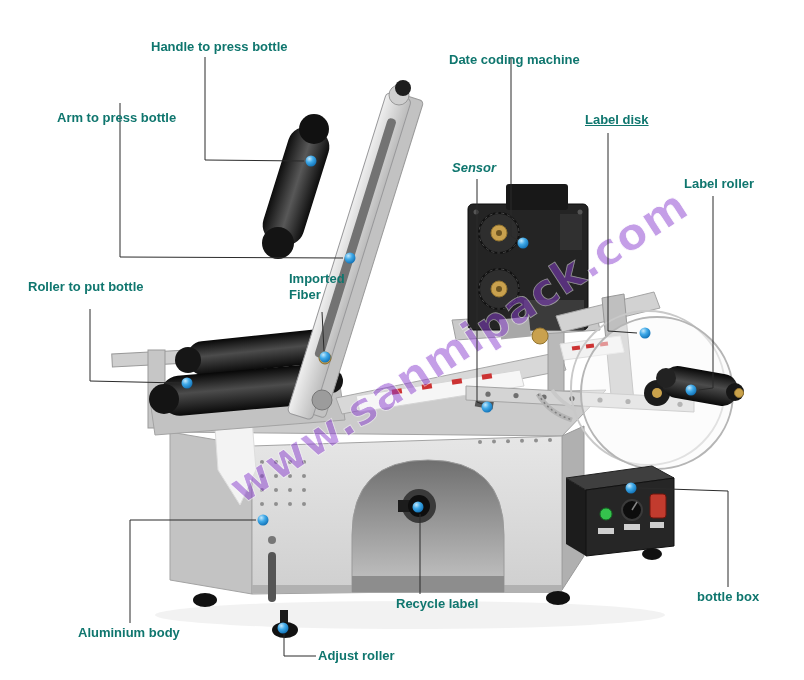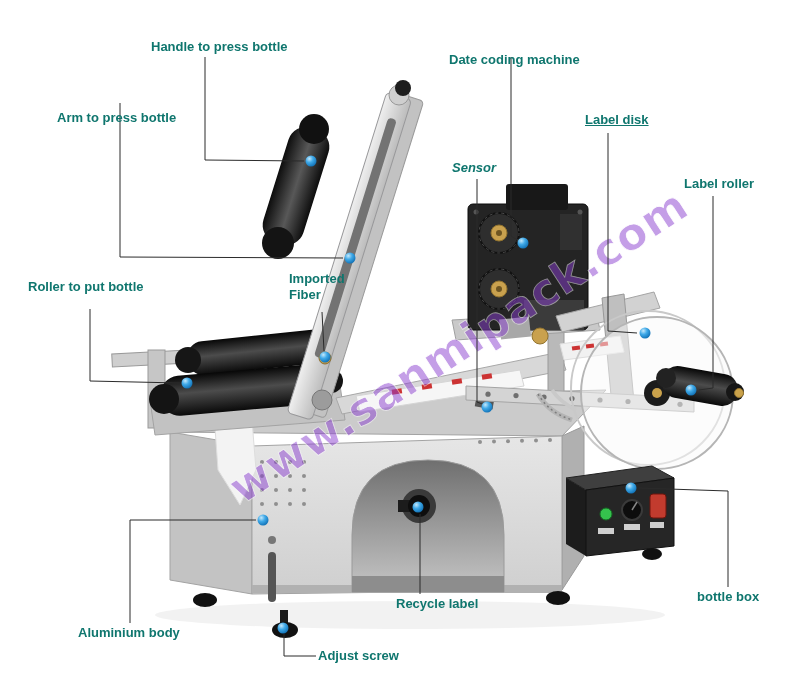--- a/index.html
+++ b/index.html
@@ -258,15 +258,15 @@
 <div class="ann" style="left:57px;top:86px;margin-top:24px;">Arm to press bottle</div>
 <div class="ann" style="left:449px;top:52px;">Date coding machine</div>
 <div class="ann" style="left:585px;top:112px;text-decoration:underline;">Label disk</div>
 <div class="ann" style="left:684px;top:176px;">Label roller</div>
 <div class="ann" style="left:452px;top:160px;font-style:italic;">Sensor</div>
 <div class="ann wrap" style="left:289px;top:271px;">Imported Fiber</div>
 <div class="ann" style="left:28px;top:279px;">Roller to put bottle</div>
 <div class="ann" style="left:697px;top:589px;">bottle box</div>
 <div class="ann" style="left:388px;top:596px;margin-left:8px;">Recycle label</div>
 <div class="ann" style="left:78px;top:625px;">Aluminium body</div>
-<div class="ann" style="left:318px;top:648px;">Adjust screw</div>
+<div class="ann" style="left:318px;top:648px;">Adjust roller</div>
 
 </div>
 
 </body></html>

